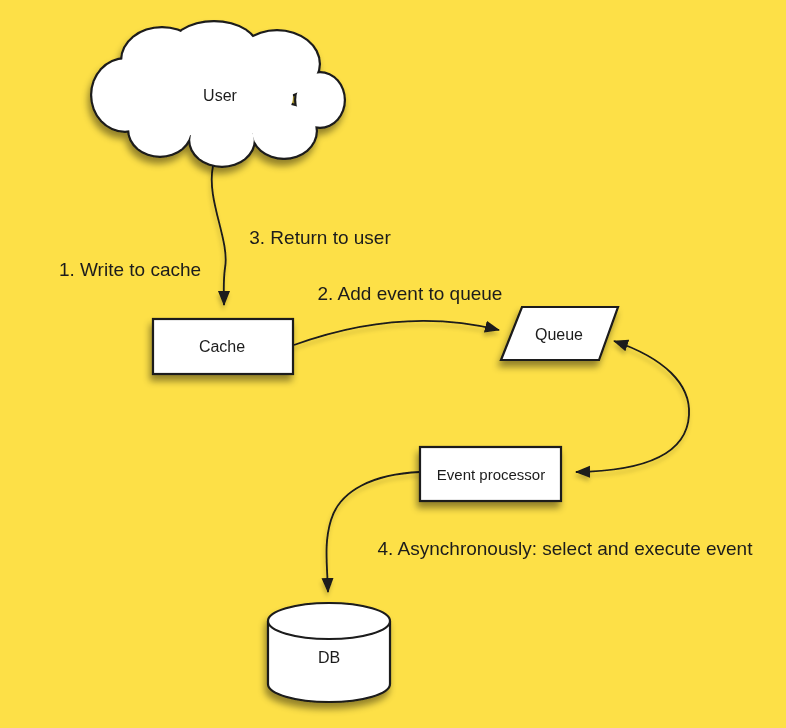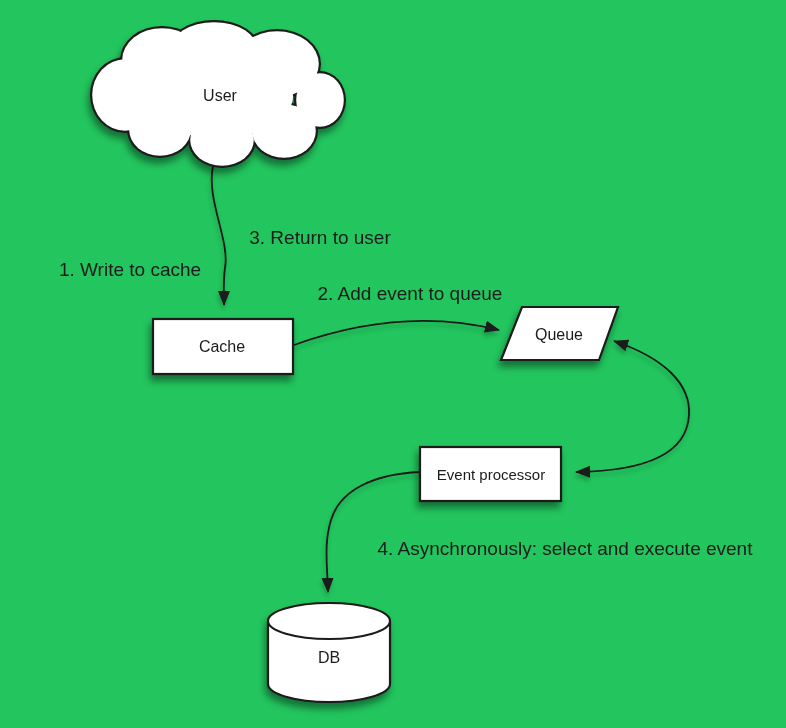--- a/index.html
+++ b/index.html
@@ -4,21 +4,21 @@
 <style>
   html, body {
     margin: 0;
     padding: 0;
     background: #ffffff;
   }
   .canvas {
     position: relative;
     width: 786px;
     height: 728px;
-    background: #22c55e;
+    background: #fde047;
     overflow: hidden;
     font-family: "Liberation Sans", sans-serif;
   }
   svg { display: block; }
   text {
     font-family: "Liberation Sans", sans-serif;
     fill: #1c1c1c;
   }
   .node-label { font-size: 16px; }
   .node-label-sm { font-size: 15px; }

